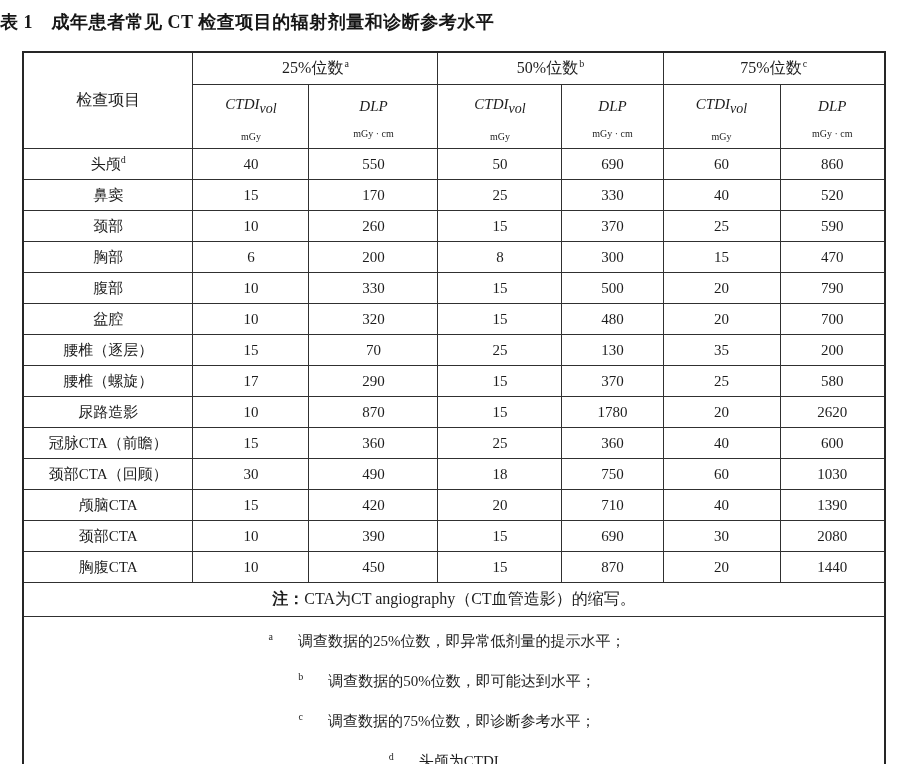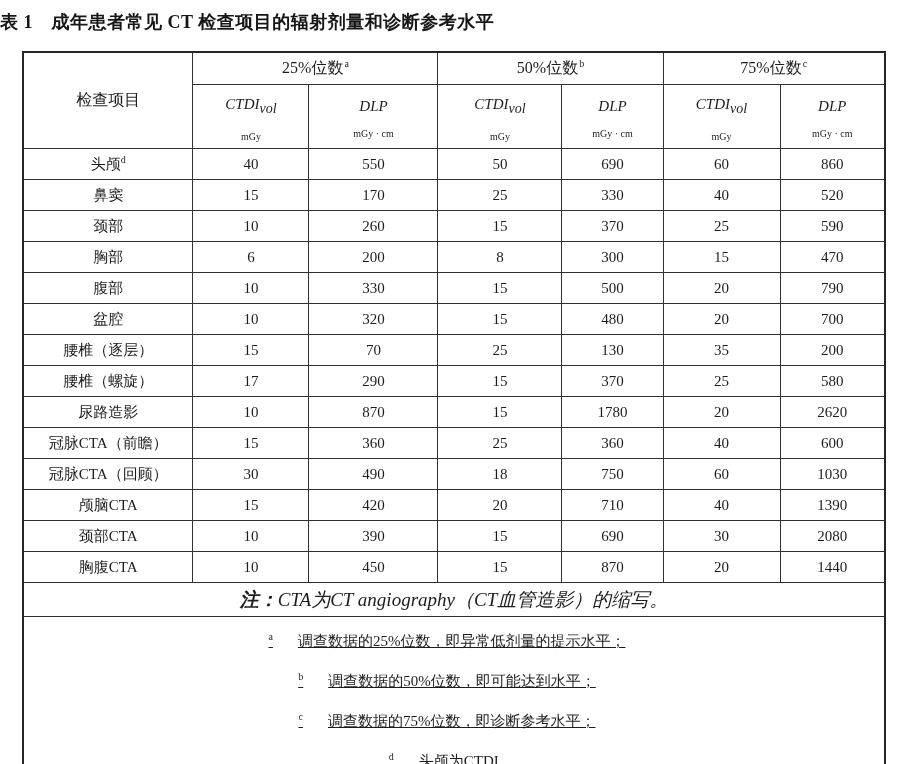--- a/index.html
+++ b/index.html
@@ -77,37 +77,35 @@
   tbody td {
     height: 30px;
     font-size: 15px;
   }
   td.item-cell sup {
     font-size: 10px;
   }
   td.note-cell {
     text-align: left;
     height: 33px;
-    font-size: 19px;
+    font-size: 16px;
     padding-left: 9px;
-    font-style: italic;
   }
   .note-label {
     font-weight: bold;
   }
   td.footnotes-cell {
     text-align: left;
     vertical-align: top;
     padding: 6px 10px 6px 42px;
   }
   .fn-line {
     font-size: 15px;
     margin: 10px 0 10px 0;
     line-height: 20px;
-    text-decoration: underline;
   }
   .fn-line sup {
     font-size: 10px;
     margin-right: 11px;
     position: relative;
     left: -14px;
   }
   .fn-line sub {
     font-size: 9px;
   }
@@ -248,21 +246,21 @@
         <tr>
           <td class="item-cell"><span>冠脉CTA（前瞻）</span><sup></sup></td>
           <td>15</td>
           <td>360</td>
           <td>25</td>
           <td>360</td>
           <td>40</td>
           <td>600</td>
         </tr>
         <tr>
-          <td class="item-cell"><span>冠脉CTA（回顾）</span><sup></sup></td>
+          <td class="item-cell"><span>颈部CTA（回顾）</span><sup></sup></td>
           <td>30</td>
           <td>490</td>
           <td>18</td>
           <td>750</td>
           <td>60</td>
           <td>1030</td>
         </tr>
         <tr>
           <td class="item-cell"><span>颅脑CTA</span><sup></sup></td>
           <td>15</td>

